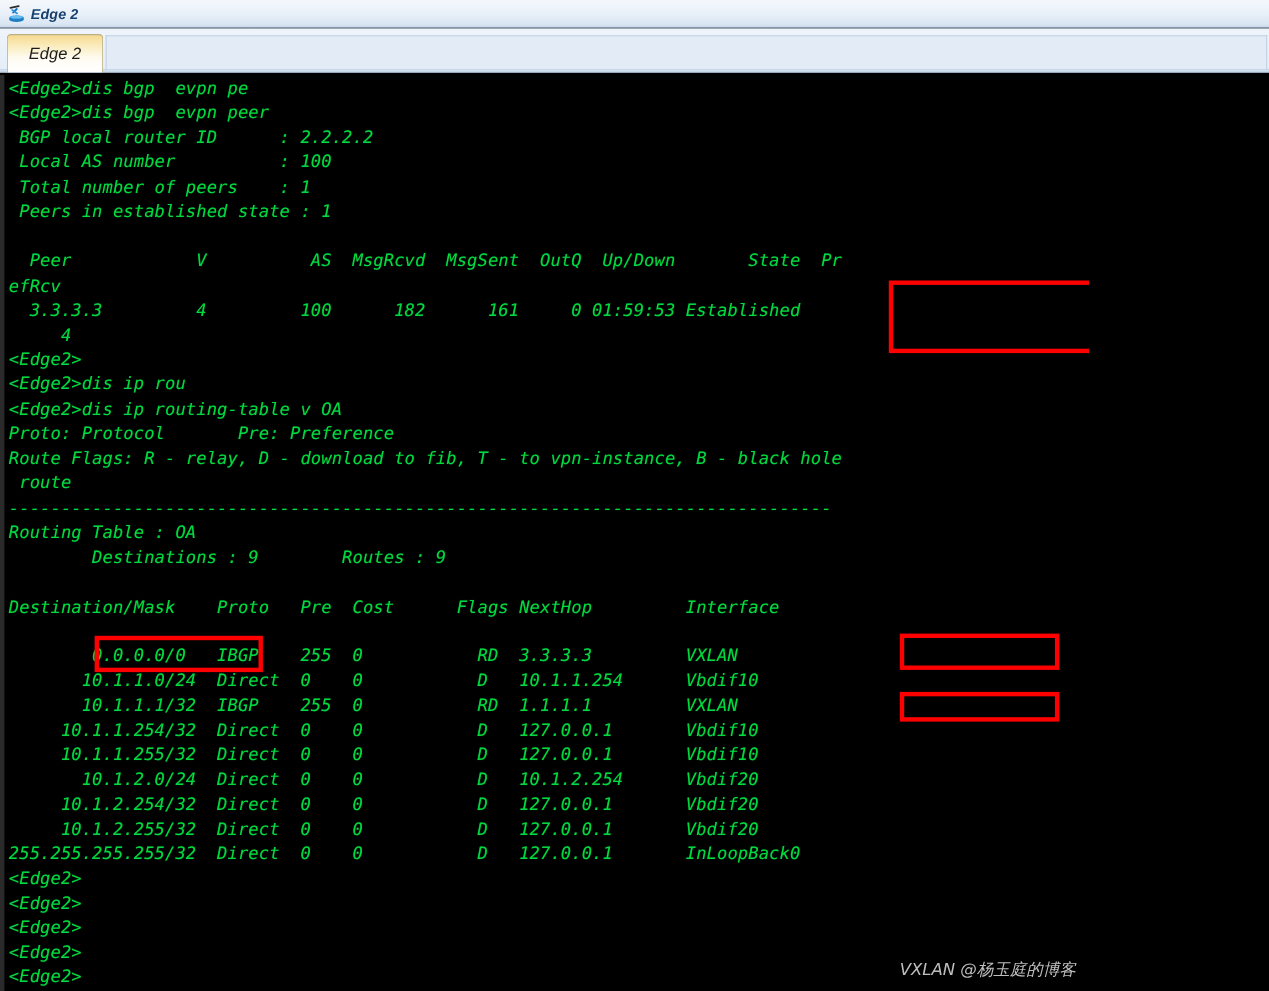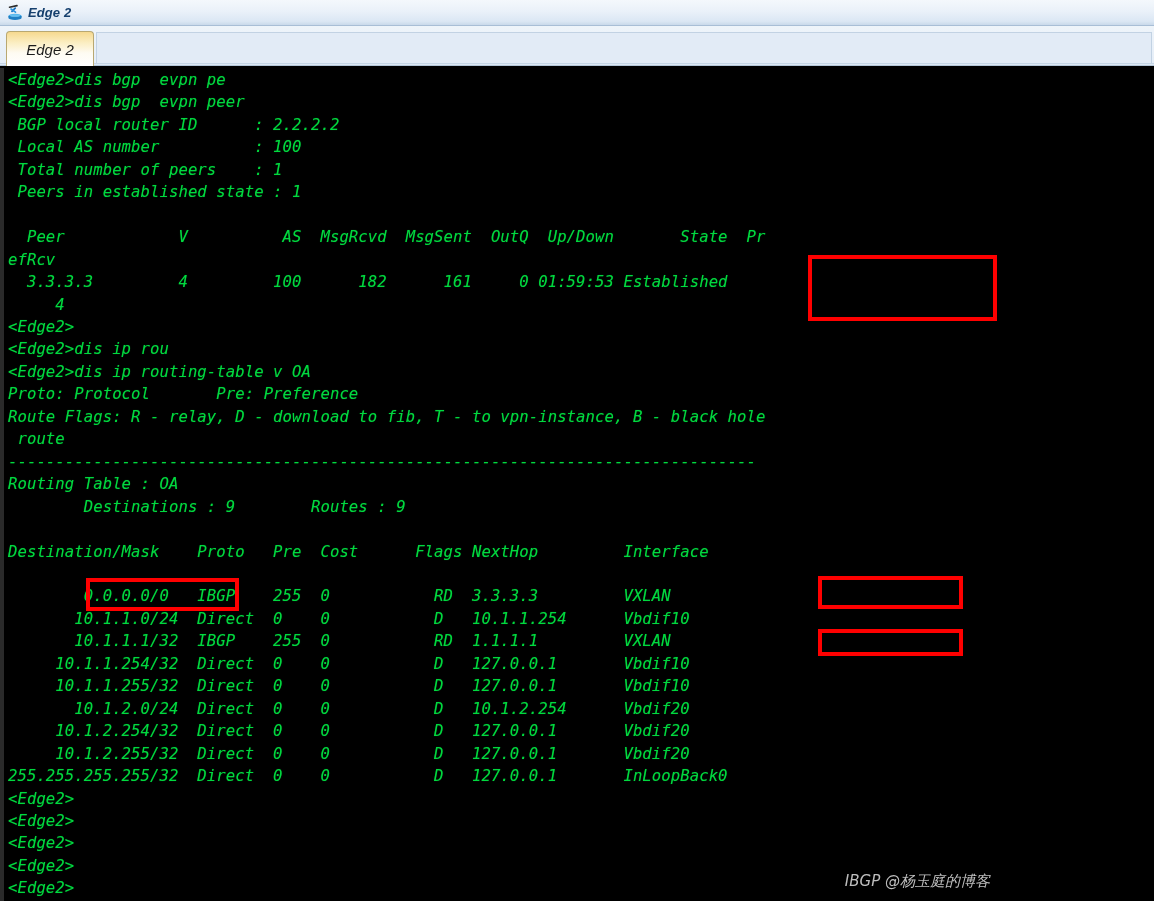--- a/index.html
+++ b/index.html
@@ -107,21 +107,20 @@
 
   
   .terminal {
     position: absolute;
     left: 0;
     top: 68px;
     width: 990px;
     height: 833px;
     background: #000000;
     overflow: hidden;
-    padding-left: 12px;
   }
   .term-edge-l {
     position: absolute;
     left: 0; top: 0;
     width: 4px; height: 100%;
     background: #2a2a2a;
   }
   .term-text {
     position: absolute;
     left: 8px;
@@ -223,16 +222,16 @@
 &lt;Edge2&gt;
 &lt;Edge2&gt;
 &lt;Edge2&gt;
 &lt;Edge2&gt;</pre>
 
     <div class="annot-box" id="annot-0" style="left: 808px; top: 187px; width: 189px; height: 66px; border-color: rgb(255, 0, 0);"></div>
     <div class="annot-box" id="annot-1" style="left: 86px; top: 510px; width: 153px; height: 33px; border-color: rgb(255, 0, 0);"></div>
     <div class="annot-box" id="annot-2" style="left: 818px; top: 508px; width: 145px; height: 33px; border-color: rgb(255, 0, 0);"></div>
     <div class="annot-box" id="annot-3" style="left: 818px; top: 561px; width: 145px; height: 27px; border-color: rgb(255, 0, 0);"></div>
 
-    <div class="watermark">IBGP @杨玉庭的博客</div>
+    <div class="watermark">VXLAN @杨玉庭的博客</div>
   </div>
 
 </div>
 
 </body></html>

